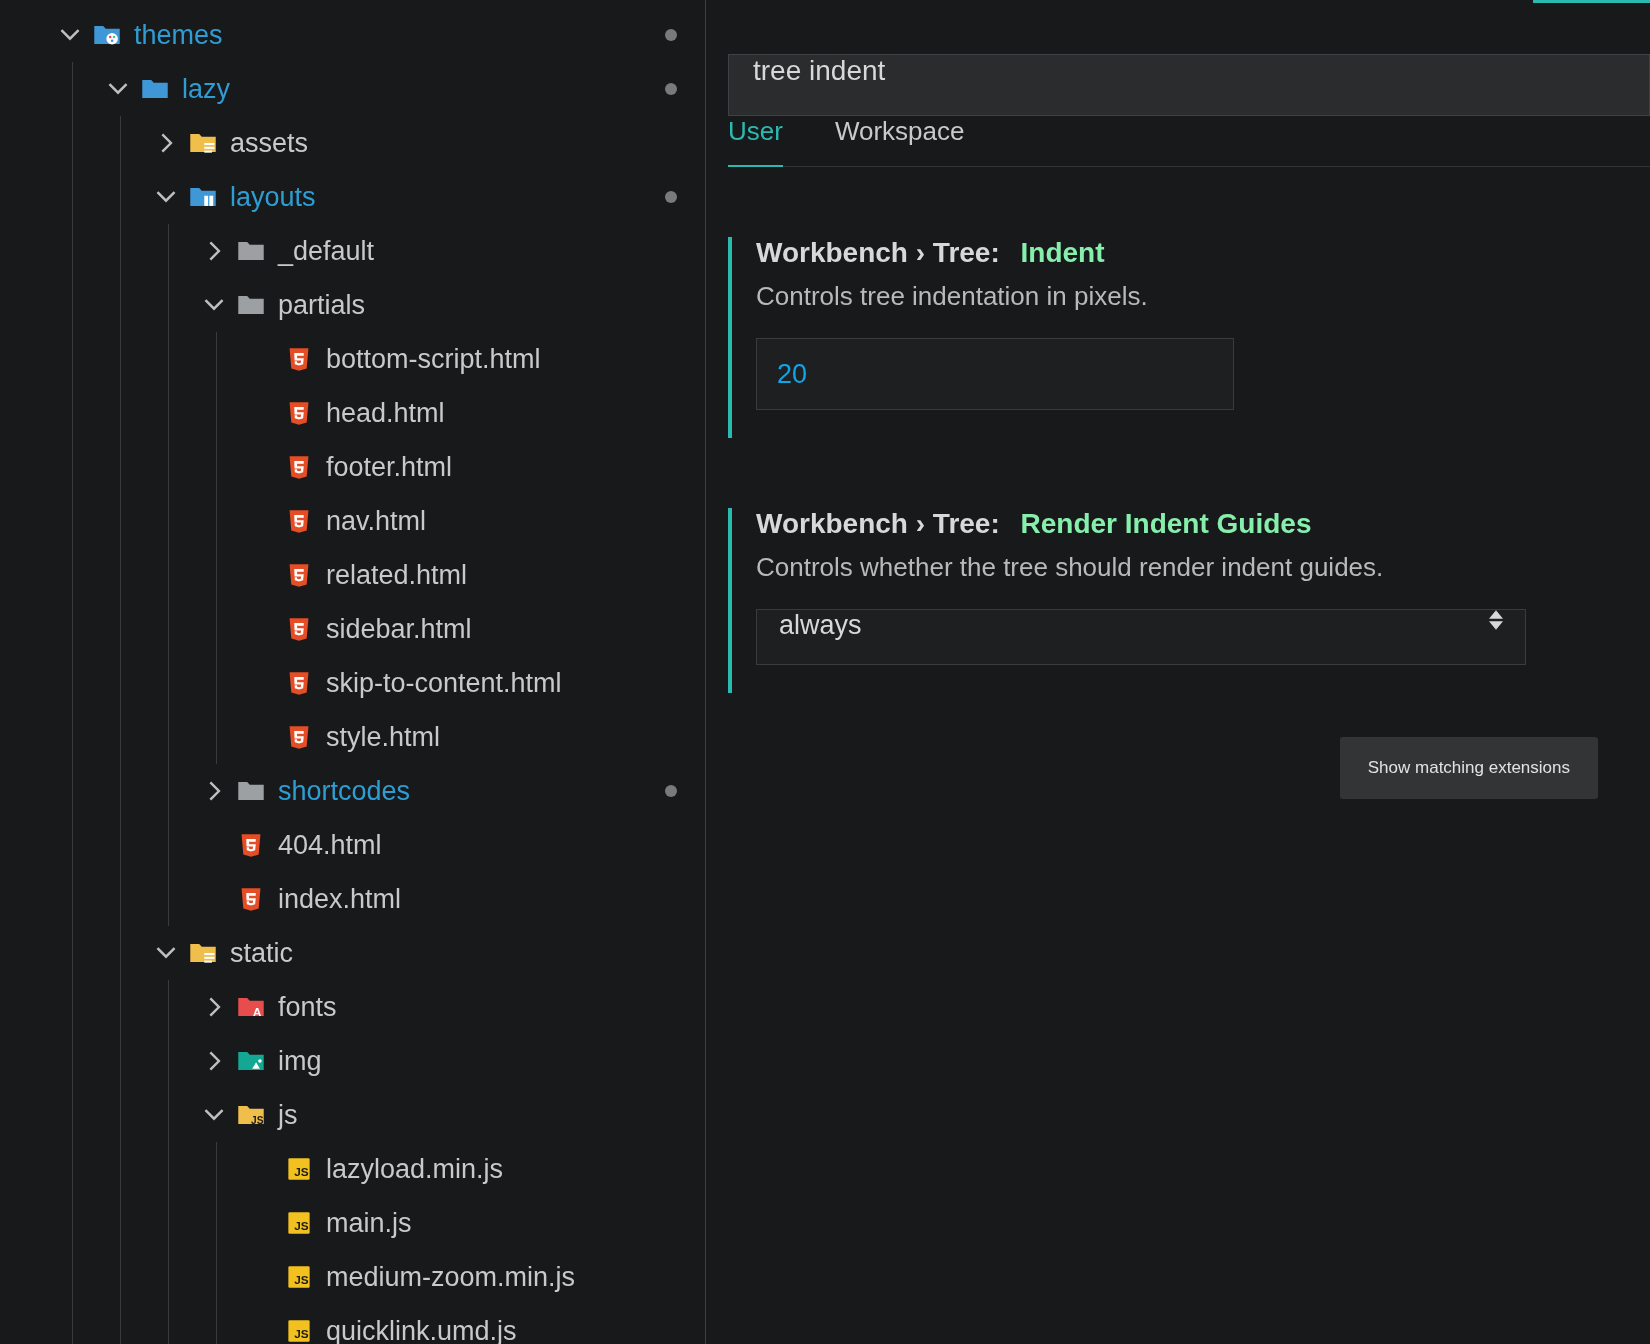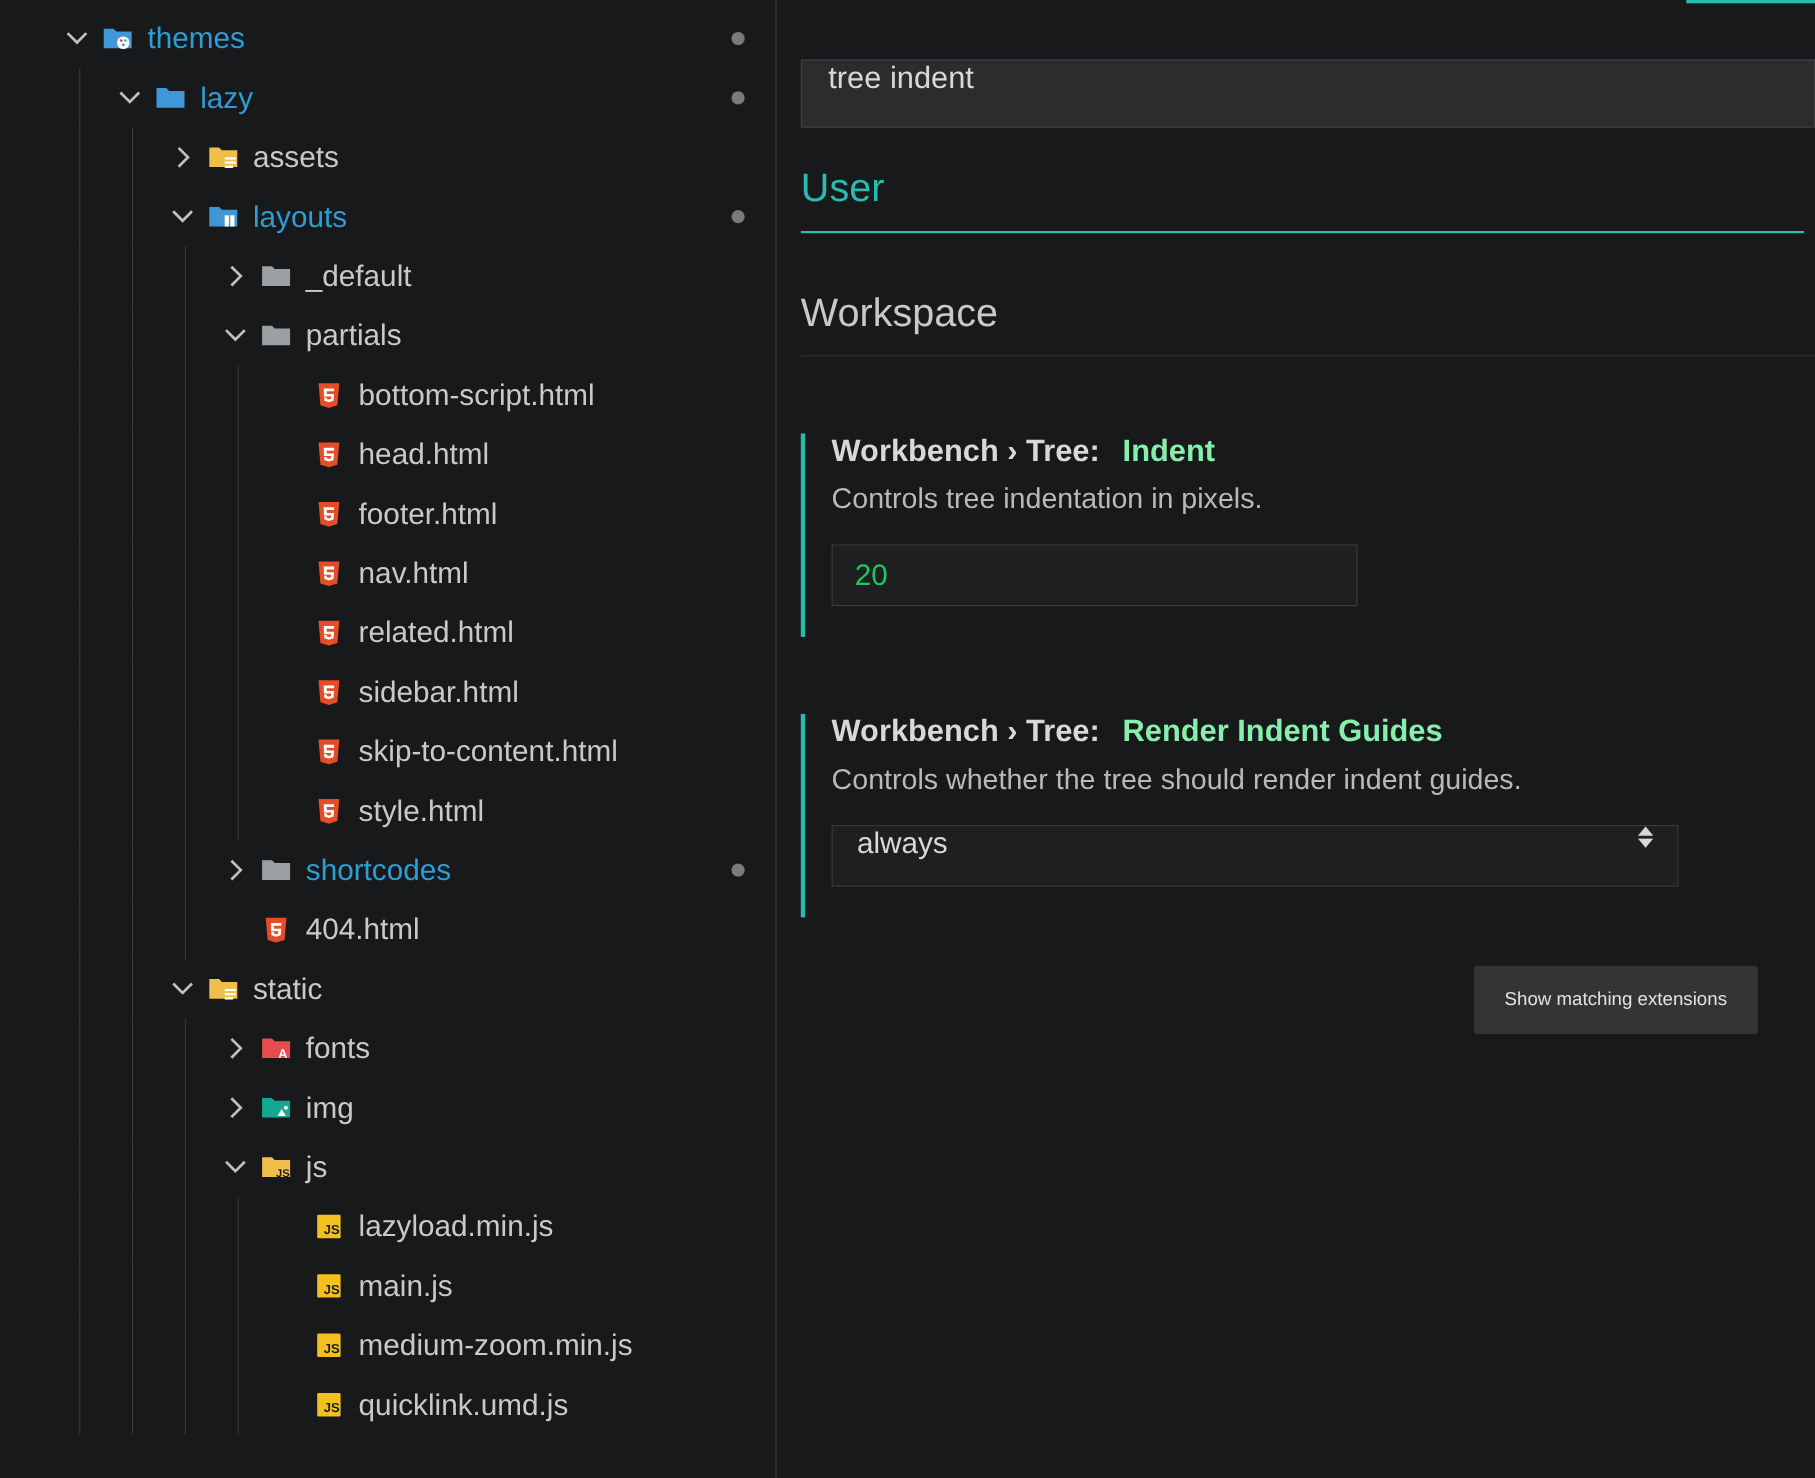--- a/index.html
+++ b/index.html
@@ -101,27 +101,25 @@
     margin: 54px 0 0 0;
     height: 62px;
     background: #2b2c2e;
     border: 1px solid #404144;
     display: flex;
     padding: 0 24px;
     font-size: 28px;
     color: #d8d8d8;
   }
   .scope-tabs {
-    margin-top: 34px;
     display: flex;
     gap: 52px;
     border-bottom: 1px solid #333;
-    font-size: 36px;
+    font-size: 26px;
     padding-right: 10px;
-    flex-direction: column;
   }
   .scope-tab {
     padding-bottom: 18px;
     color: #c9c9c9;
     cursor: pointer;
   }
   .scope-tab.active {
     color: #2bbab0;
     border-bottom: 2px solid #2bbab0;
     margin-bottom: -1px;
@@ -140,24 +138,24 @@
     margin-bottom: 12px;
   }
   .setting-title .leaf { color: #86efac; font-weight: 700; margin-left: 13px; }
   .setting-desc {
     font-size: 26px;
     color: #b9b9b9;
     margin-bottom: 26px;
   }
   .setting-input-number {
     width: 478px;
-    height: 56px;
+    height: 72px;
     background: #1e1f21;
     border: 1px solid #3a3b3d;
-    color: #22c55e;
+    color: #0ea5e9;
     font-size: 27px;
     padding: 0 20px;
     display: flex;
     align-items: center;
   }
   .setting-select {
     width: 770px;
     height: 56px;
     background: #1e1f21;
     border: 1px solid #3a3b3d;
@@ -437,20 +435,33 @@
         <span class="indent-guide"></span>
         <span class="indent-guide"></span>
         <span class="indent-guide"></span>
         <span class="twistie empty"></span>
         <span class="icon">
           <svg viewBox="0 0 22 22" width="26" height="26">
             <use href="#ico-html"></use>
           </svg>
         </span>
         <span class="label">404.html</span>
+      </div>
+      <div class="row">
+        <span class="indent-guide first"></span>
+        <span class="indent-guide"></span>
+        <span class="indent-guide"></span>
+        <span class="indent-guide"></span>
+        <span class="twistie empty"></span>
+        <span class="icon">
+          <svg viewBox="0 0 22 22" width="26" height="26">
+            <use href="#ico-html"></use>
+          </svg>
+        </span>
+        <span class="label">index.html</span>
       </div>
       <div class="row">
         <span class="indent-guide first"></span>
         <span class="indent-guide"></span>
         <span class="indent-guide"></span>
         <span class="twistie">
           <svg viewBox="0 0 18 18">
             <use href="#chev-down"></use>
           </svg>
         </span>

